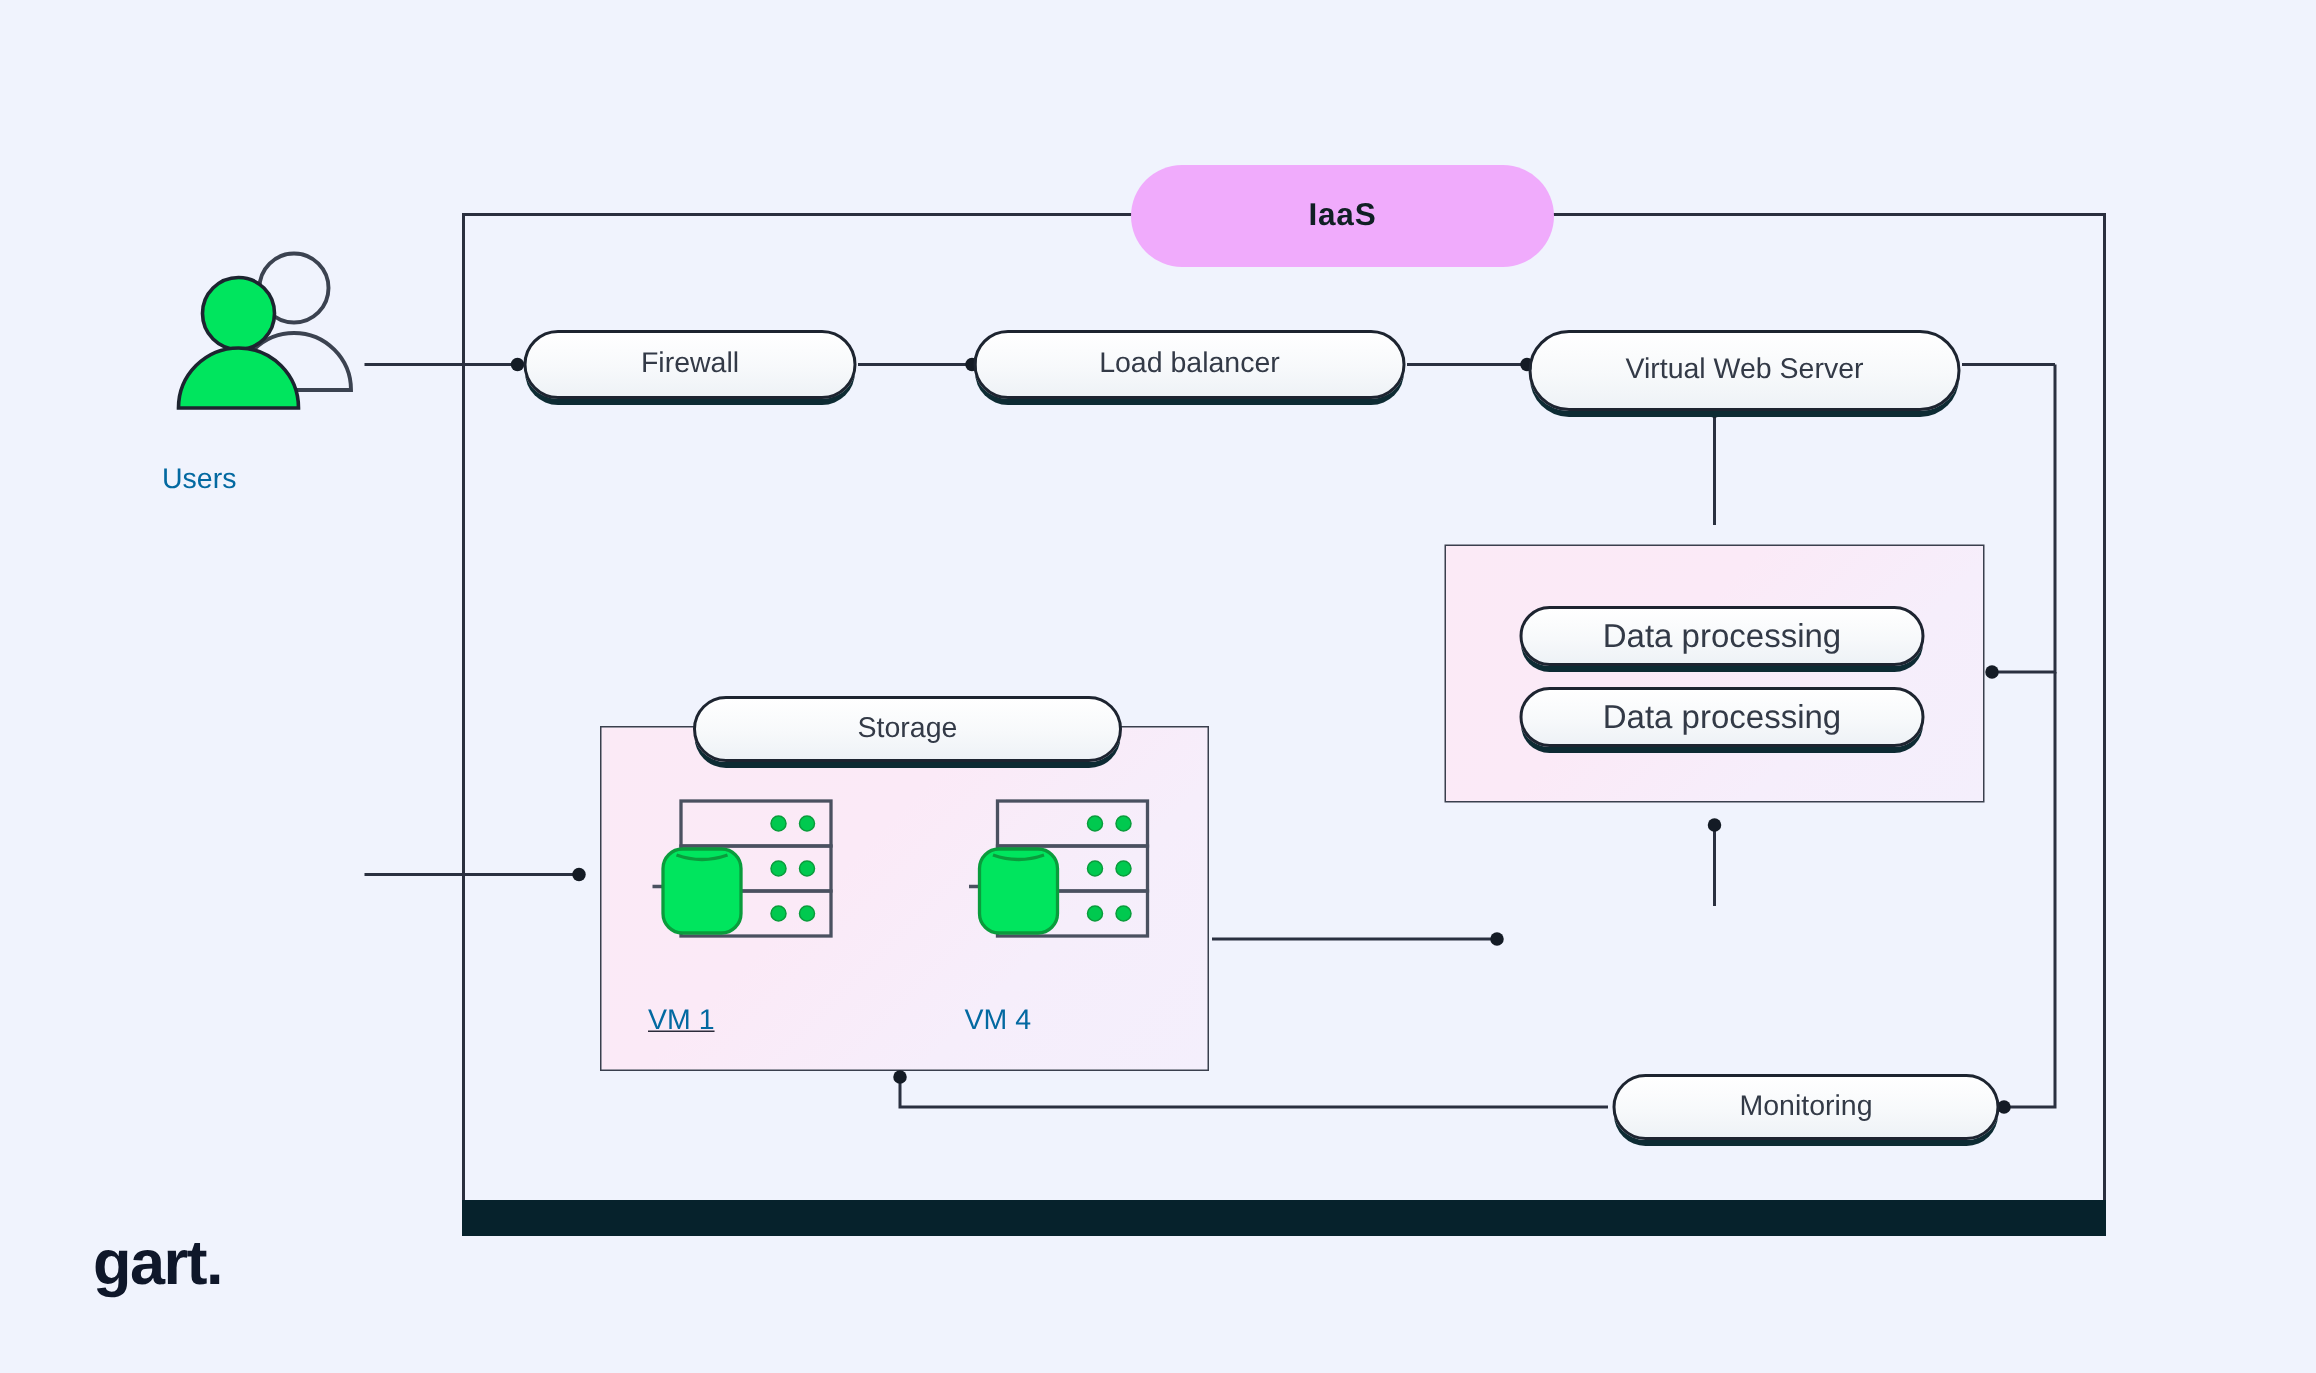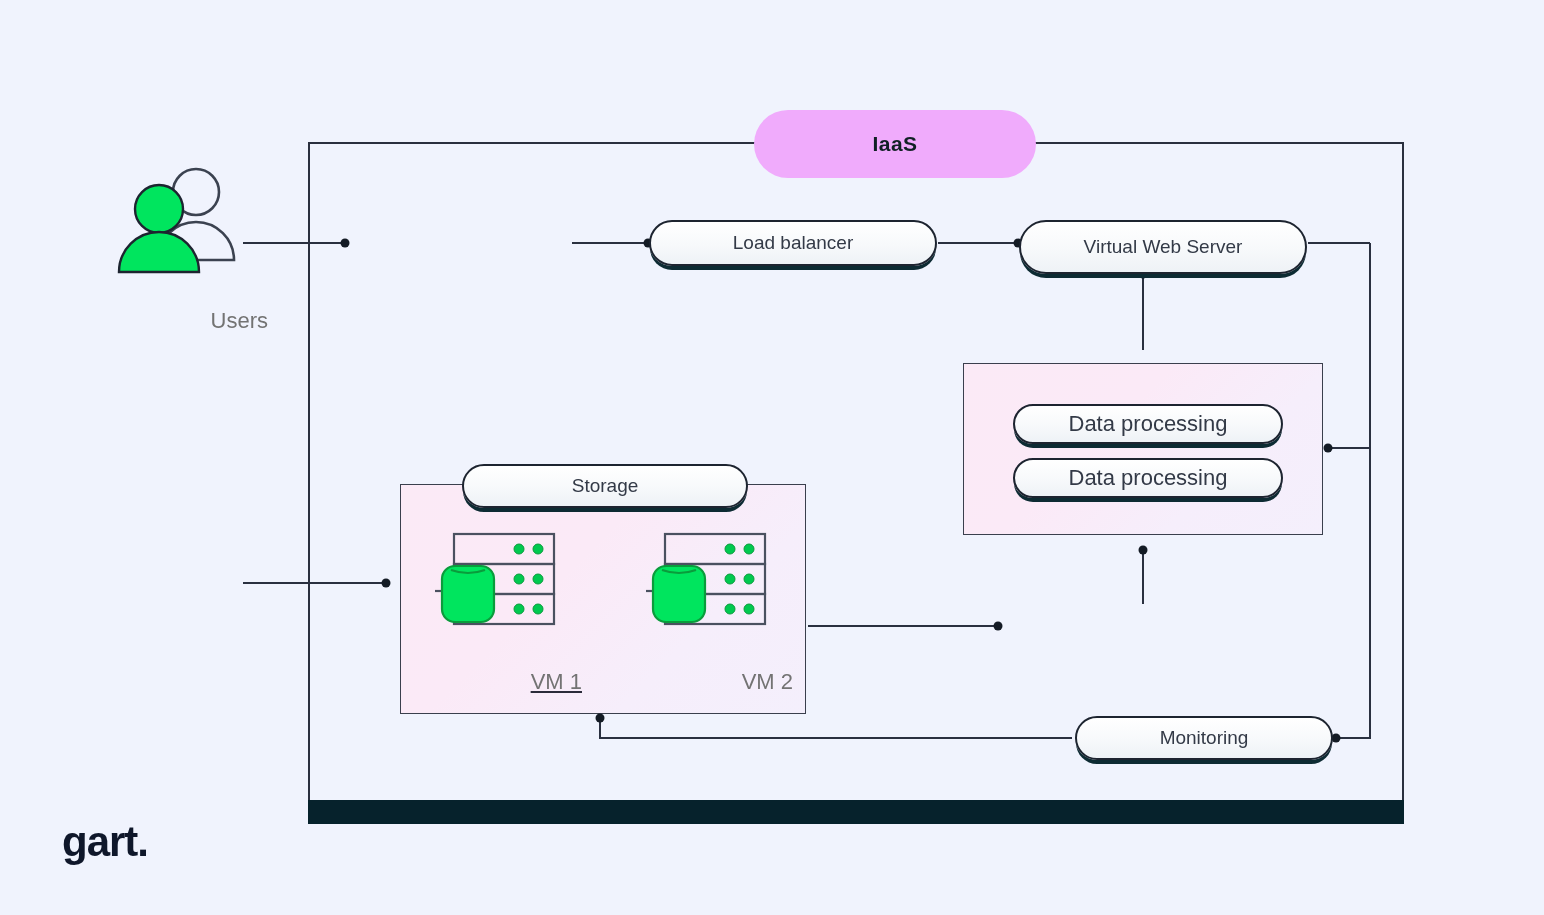--- a/index.html
+++ b/index.html
@@ -53,21 +53,21 @@
 
   
   .group-frame{
     box-sizing:border-box;
     border:1.6px solid #3a3f4d;
     background:linear-gradient(135deg,#fbeaf6 0%,#fbeaf7 40%,#f6eefb 70%,#f4effc 100%);
   }
 
   
   .actor-label{
-    font-size:22px;color:#737373;text-align:right;
+    font-size:19px;color:#0369a1;text-align:left;
   }
 
   
   #logo{
     left:62px;top:818px;
     font-size:42px;font-weight:bold;letter-spacing:-1px;
     color:#0f172a;
   }
 </style>
 </head>
@@ -123,20 +123,23 @@
       <circle cx="88" cy="32" r="23" fill="#f0f3fd" stroke="#3b4250" stroke-width="2.6"></circle>
       <path d="M 50 100 A 38 38 0 0 1 126 100 Z" fill="#f0f3fd" stroke="#3b4250" stroke-width="2.6"></path>
 
       <circle cx="51" cy="49" r="24" fill="#00e55e" stroke="#1d2430" stroke-width="2.4"></circle>
       <path d="M 11 112 A 40 40 0 0 1 91 112 Z" fill="#00e55e" stroke="#1d2430" stroke-width="2.4"></path>
     </svg>
     <div class="actor-label" style="margin-top:24px;">Users</div>
   </div>
 
 
+  <div class="abs node" style="left:349px;top:220px;width:222px;height:46px;">
+    <span>Firewall</span>
+  </div>
 
   <div class="abs node" style="left:649px;top:220px;width:288px;height:46px;">
     <span>Load balancer</span>
   </div>
 
   <div class="abs node" style="left:1019px;top:220px;width:288px;height:54px;">
     <span>Virtual Web Server</span>
   </div>
 
 
@@ -186,21 +189,21 @@
           <circle cx="106" cy="21" r="5"></circle>
         <circle cx="87" cy="51" r="5"></circle>
           <circle cx="106" cy="51" r="5"></circle>
         <circle cx="87" cy="81" r="5"></circle>
           <circle cx="106" cy="81" r="5"></circle>
       </g>
       <line x1="3" y1="63" x2="22" y2="63" stroke="#4a5160" stroke-width="2.2"></line>
       <rect x="10" y="38" width="52" height="56" rx="13" fill="#00e55e" stroke="#0a9c3c" stroke-width="2.2"></rect>
       <path d="M 19 42 Q 36 48 53 42" stroke="#0a9c3c" stroke-width="2.2" fill="none"></path>
     </svg>
-    <div class="actor-label" style="margin-top:22px;">VM 2</div>
+    <div class="actor-label" style="margin-top:22px;">VM 4</div>
   </div>
 
 
   <div class="abs node" style="left:1075px;top:716px;width:258px;height:44px;">
     <span>Monitoring</span>
   </div>
 
   <div class="abs" id="logo">
     <span>gart.</span>
   </div>

